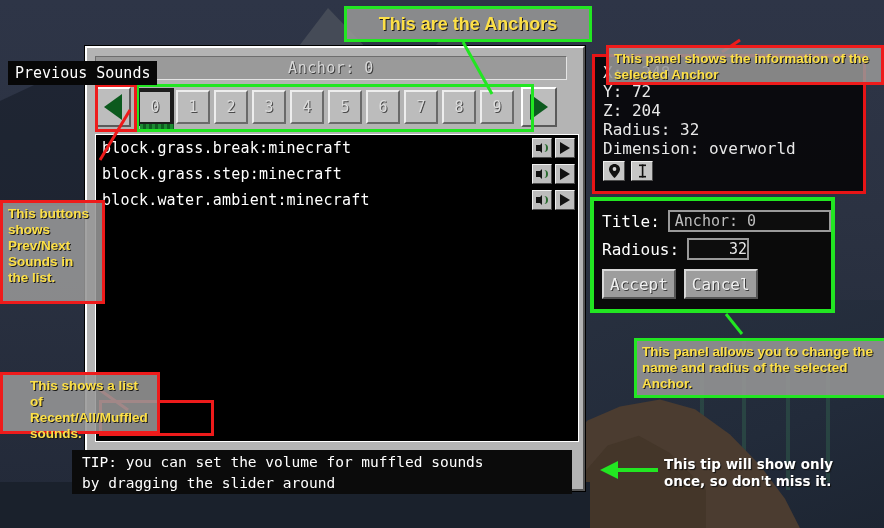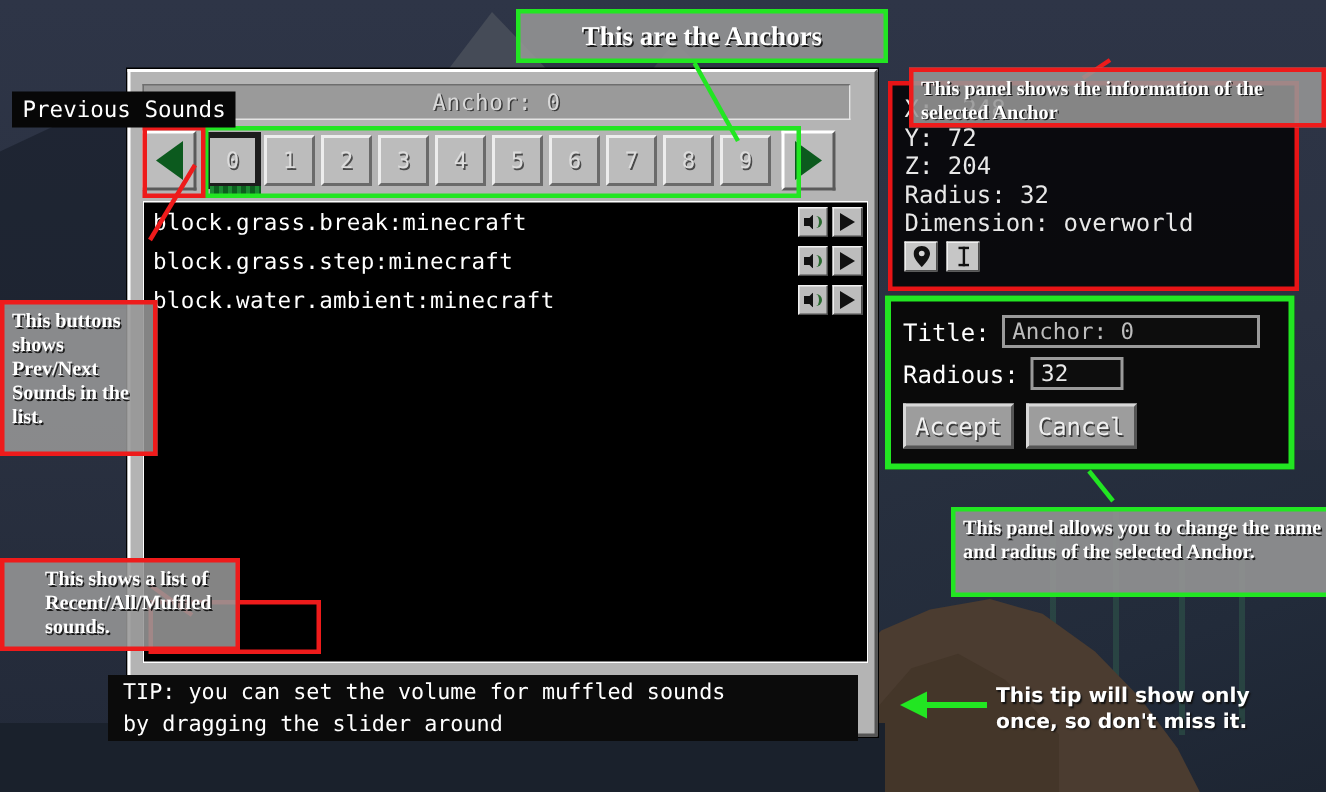--- a/index.html
+++ b/index.html
@@ -245,54 +245,54 @@
     width: 22px; height: 20px; background: #c6c6c6;
     border: 1px solid #f0f0f0;
     border-right-color: #4e4e4e; border-bottom-color: #4e4e4e;
     display: flex; align-items: center; justify-content: center;
     cursor: pointer;
   }
 
   
   .edit-panel {
     position: absolute; left: 590px; top: 197px;
-    width: 273px; height: 116px;
+    width: 245px; height: 116px;
     background: #0a0a0a;
     border: 4px solid #22e622;
     padding: 6px 0 16px 8px;
     color: #ffffff;
   }
   .edit-row { display: flex; align-items: center; height: 28px; gap: 8px; }
   .edit-label { font-size: 16px; }
   .edit-field {
     height: 22px; background: #0d0d0d;
     border: 2px solid #9a9a9a;
     color: #bdbdbd; font-size: 15px;
     display: flex; align-items: center; padding-left: 5px;
     cursor: text;
   }
   .field-title { width: 172px; }
-  .field-radius { width: 62px; color:#e8e8e8; }
+  .field-radius { width: 62px; color:#e8e8e8;justify-content:flex-end; }
   .edit-buttons { display: flex; gap: 8px; margin-top: 6px; }
   .edit-btn {
     height: 30px; background: #9d9d9d;
     border: 2px solid #d8d8d8;
     border-right-color: #555; border-bottom-color: #555;
     color: #f0f0f0; font-size: 16px;
     display: flex; align-items: center; justify-content: center;
     padding: 0 6px; cursor: pointer;
     text-shadow: 1px 1px 0 #3b3b3b;
   }
 
   
   .callout {
     position: absolute;
     background: rgba(150,150,150,.88);
-    color: #ffffff;
-    font-family: Liberation Serif, serif;
+    color: #fde047;
+    font-family: Liberation Sans, sans-serif;
     font-weight: bold;
     font-size: 13.5px; line-height: 16px;
     padding: 3px 5px;
     text-shadow: 1px 1px 0 #1a1a1a;
   }
   .c-red   { border: 3px solid #ee1b1b; margin-top: 40px; }
   .c-green { border: 3px solid #22e622; }
 
   .tooltip-mc {
     position: absolute;

